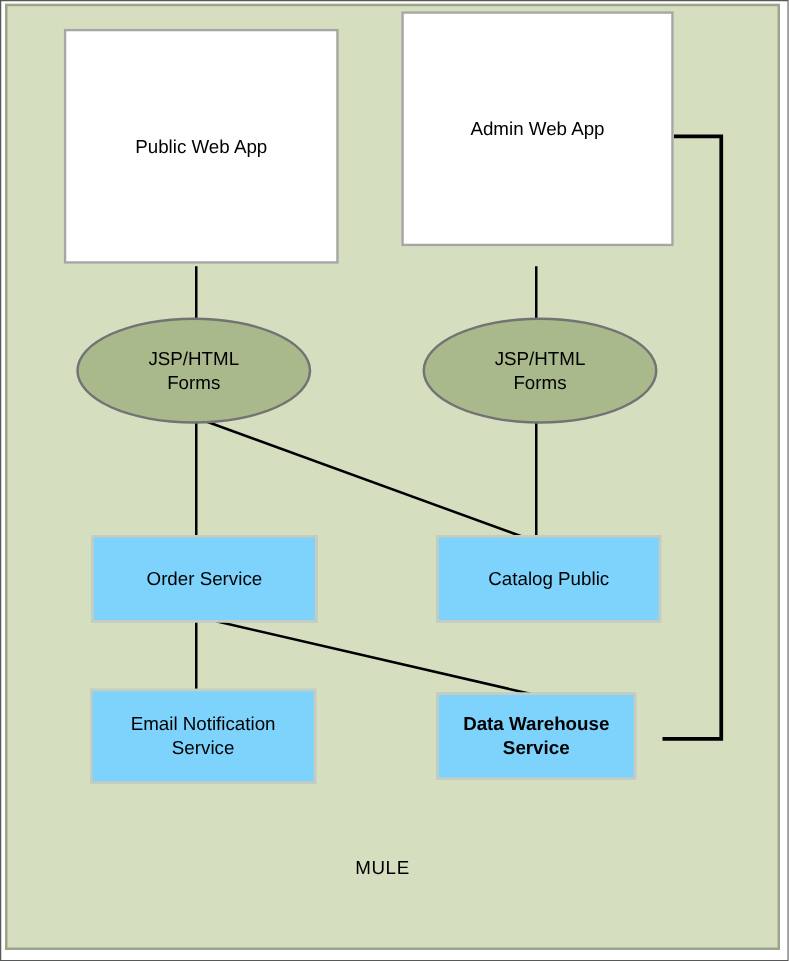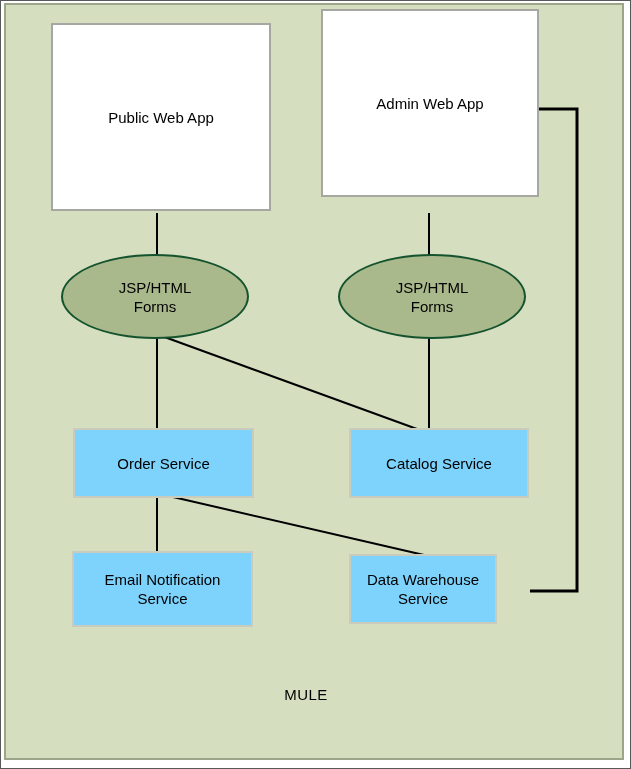--- a/index.html
+++ b/index.html
@@ -37,37 +37,37 @@
 
   .node .label { white-space: pre-line; }
 
   .rect-white {
     background: #ffffff;
     border: 2px solid #a5a7a0;
   }
 
   .ellipse {
     background: #aab98c;
-    border: 2px solid #14532d;
+    border: 2px solid #737373;
     border-radius: 50%;
   }
 
   .rect-yellow {
     background: #7dd3fc;
     border: 2px solid #c9ccbc;
   }
 
   .node-public    { left: 50px;  top: 22px;  width: 220px; height: 188px; }
   .node-admin     { left: 320px; top: 8px;  width: 218px; height: 188px; }
   .node-forms-l   { left: 60px;  top: 253px; width: 188px; height: 85px; }
   .node-forms-r   { left: 337px; top: 253px; width: 188px; height: 85px; }
   .node-order     { left: 72px;  top: 427px; width: 181px; height: 70px; }
   .node-catalog   { left: 348px; top: 427px; width: 180px; height: 70px; }
   .node-email     { left: 71px;  top: 550px; width: 181px; height: 76px; }
-  .node-warehouse { left: 348px; top: 553px; width: 148px; height: 70px; }
+  .node-warehouse { left: 348px; top: 553px; width: 160px; height: 70px; font-weight: bold; }
 
   .mule-label {
     position: absolute;
     left: 240px; top: 685px;
     width: 130px;
     text-align: center;
     font-size: 15px;
     letter-spacing: 0.5px;
     z-index: 2;
   }
@@ -113,21 +113,21 @@
   <div class="node ellipse node-forms-r">
     <span class="label">JSP/HTML
 Forms</span>
   </div>
 
   <div class="node rect-yellow node-order">
     <span class="label">Order Service</span>
   </div>
 
   <div class="node rect-yellow node-catalog">
-    <span class="label">Catalog Service</span>
+    <span class="label">Catalog Public</span>
   </div>
 
   <div class="node rect-yellow node-email">
     <span class="label">Email Notification
 Service</span>
   </div>
 
   <div class="node rect-yellow node-warehouse">
     <span class="label">Data Warehouse
 Service</span>

